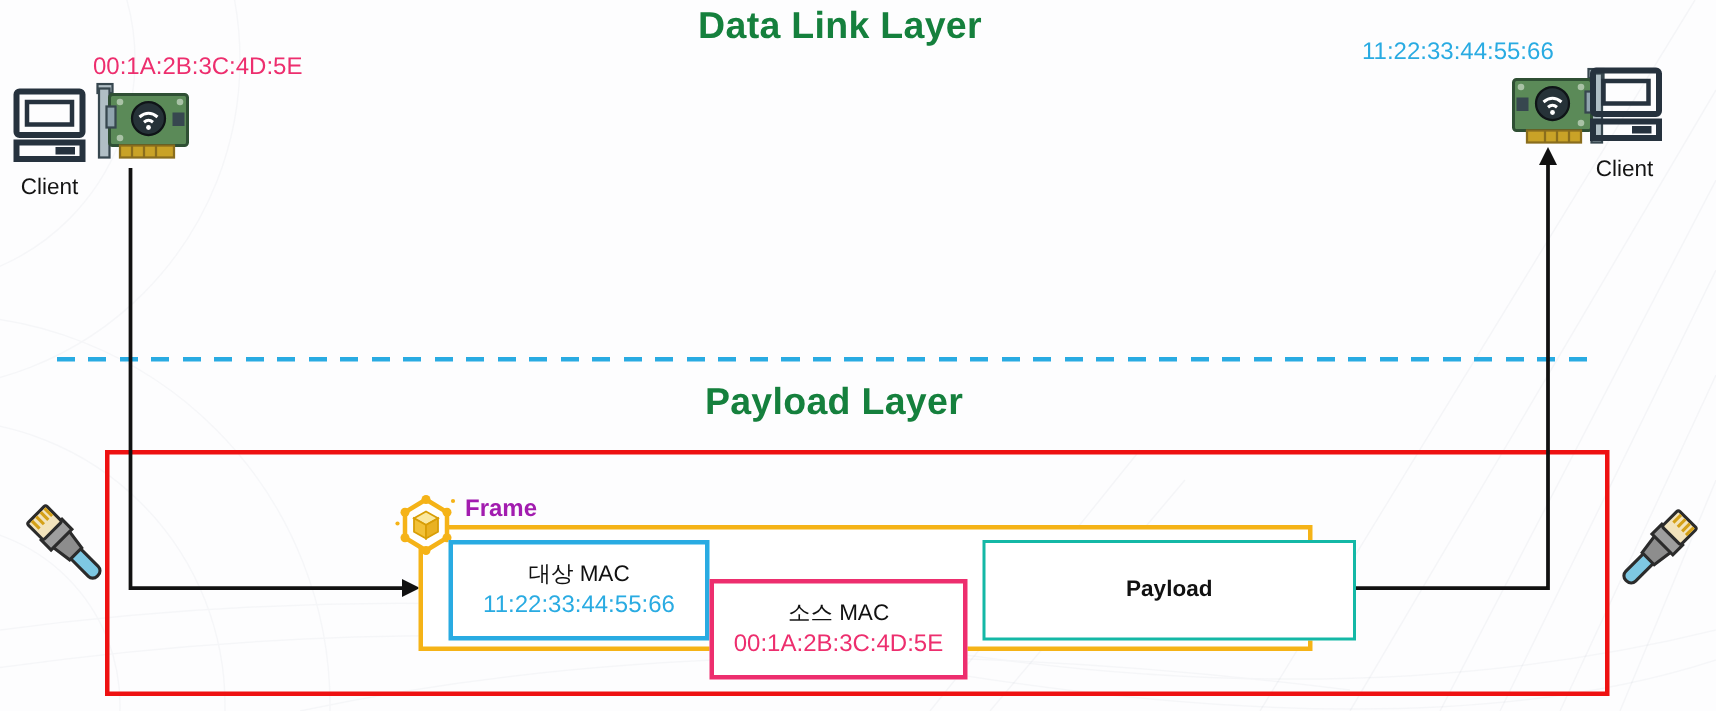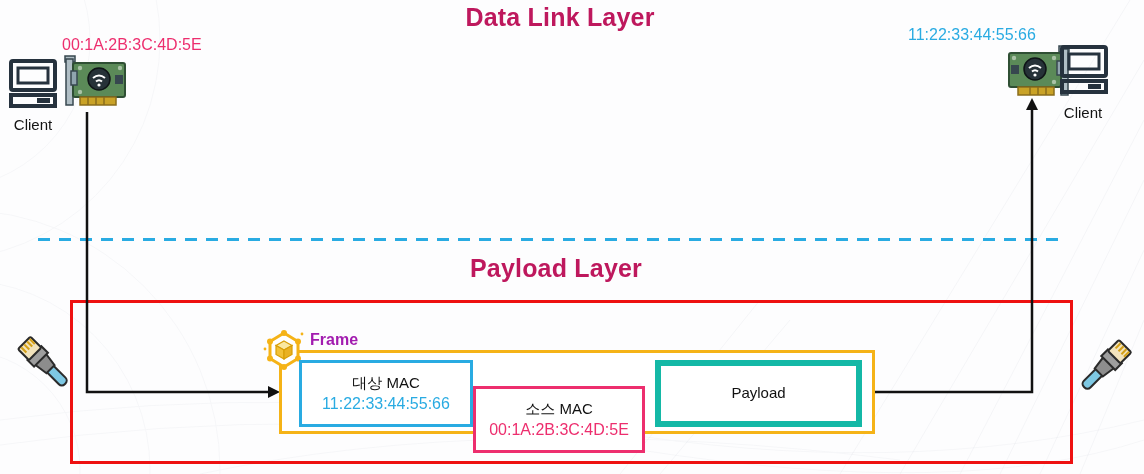--- a/index.html
+++ b/index.html
@@ -5,21 +5,21 @@
   html,body{margin:0;padding:0;background:#fff;}
   .canvas{
     position:relative;width:1144px;height:474px;overflow:hidden;
     background:#fdfdfe;
     font-family:"Liberation Sans", sans-serif;
     color:#111;
   }
   .bg-decor{position:absolute;inset:0;pointer-events:none;}
   .layer-title{
     position:absolute;left:0;text-align:center;
-    font-size:25px;font-weight:bold;color:#be185d;letter-spacing:.2px;
+    font-size:25px;font-weight:bold;color:#15803d;letter-spacing:.2px;
   }
   .title-datalink{top:3px;width:1120px;}
   .title-physical{top:254px;width:1112px;}
   .dashed-divider{
     position:absolute;left:38px;top:238px;width:1022px;height:3px;
     background:repeating-linear-gradient(90deg,#29ABE2 0 12px,transparent 12px 21px);
   }
   .mac-text{position:absolute;font-size:16px;white-space:nowrap;}
   .mac-left{left:62px;top:36px;color:#ED2E6E;}
   .mac-right{left:908px;top:26px;color:#29ABE2;}
@@ -39,21 +39,21 @@
   .frame-label{
     position:absolute;left:310px;top:331px;font-size:16px;font-weight:bold;color:#a21caf;
   }
   .field{
     position:absolute;top:360px;height:67px;box-sizing:border-box;background:#fff;
     display:flex;flex-direction:column;align-items:center;justify-content:center;
     line-height:1.35;
   }
   .field-dst{left:287px;width:174px;border:3px solid #29ABE2;margin-left:12px;}
   .field-src{left:473px;width:172px;border:3px solid #ED2E6E;margin-top:26px;}
-  .field-payload{left:655px;width:207px;border:6px solid #14b8a6;}
+  .field-payload{left:655px;width:249px;border:2px solid #14b8a6;font-weight:bold;}
   .field-title{font-size:15px;color:#111;}
   .field-value{font-size:16px;}
   .val-cyan{color:#29ABE2;}
   .val-pink{color:#ED2E6E;}
 </style>
 </head>
 <body>
 
 <div class="canvas">
 

